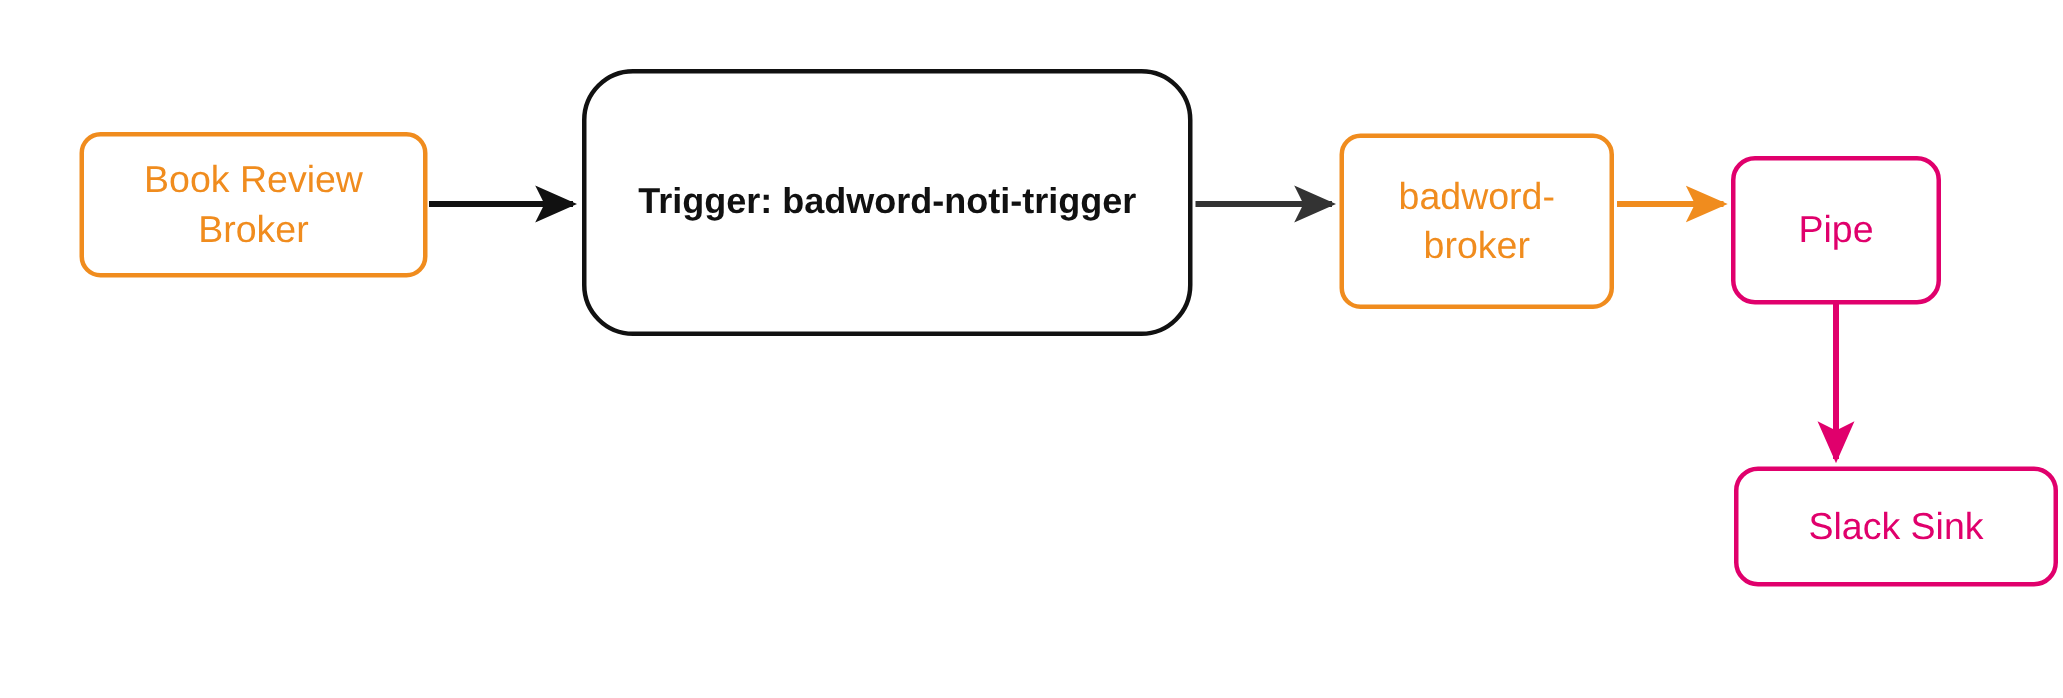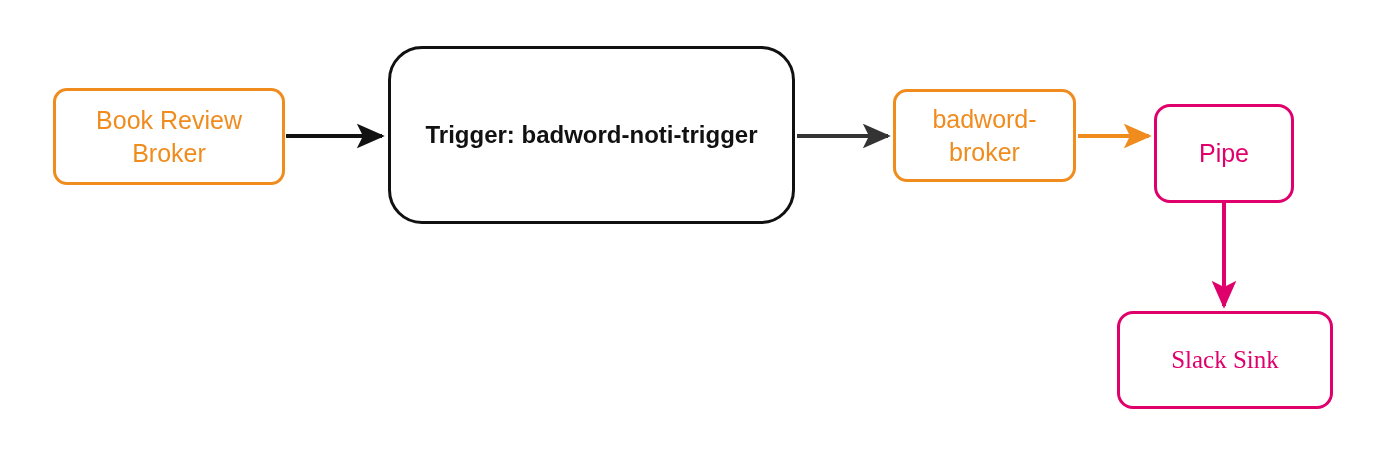--- a/index.html
+++ b/index.html
@@ -119,26 +119,26 @@
     <span class="node-label">Book Review
 Broker</span>
   </div>
 
   <div class="node trigger" style="left:388px; top:46px; width:407px; height:178px;">
     <span class="trigger-lines">
       <span class="l"><b>Trigger:</b> <b>badword-noti-trigger</b></span>
     </span>
   </div>
 
-  <div class="node broker" style="left:893px; top:89px; width:183px; height:93px;">
+  <div class="node broker" style="left:893px; top:89px; width:183px; height:117px;">
     <span class="node-label">badword-
 broker</span>
   </div>
 
   <div class="node pipe" style="left:1154px; top:86px; width:140px; height:99px;">
     <span class="node-label">Pipe</span>
   </div>
 
-  <div class="node sink" style="left:1117px; top:311px; width:216px; height:98px;font-family:Liberation Serif, serif;">
+  <div class="node sink" style="left:1156px; top:311px; width:216px; height:80px;">
     <span class="node-label">Slack Sink</span>
   </div>
 
 </div>
 
 </body></html>

